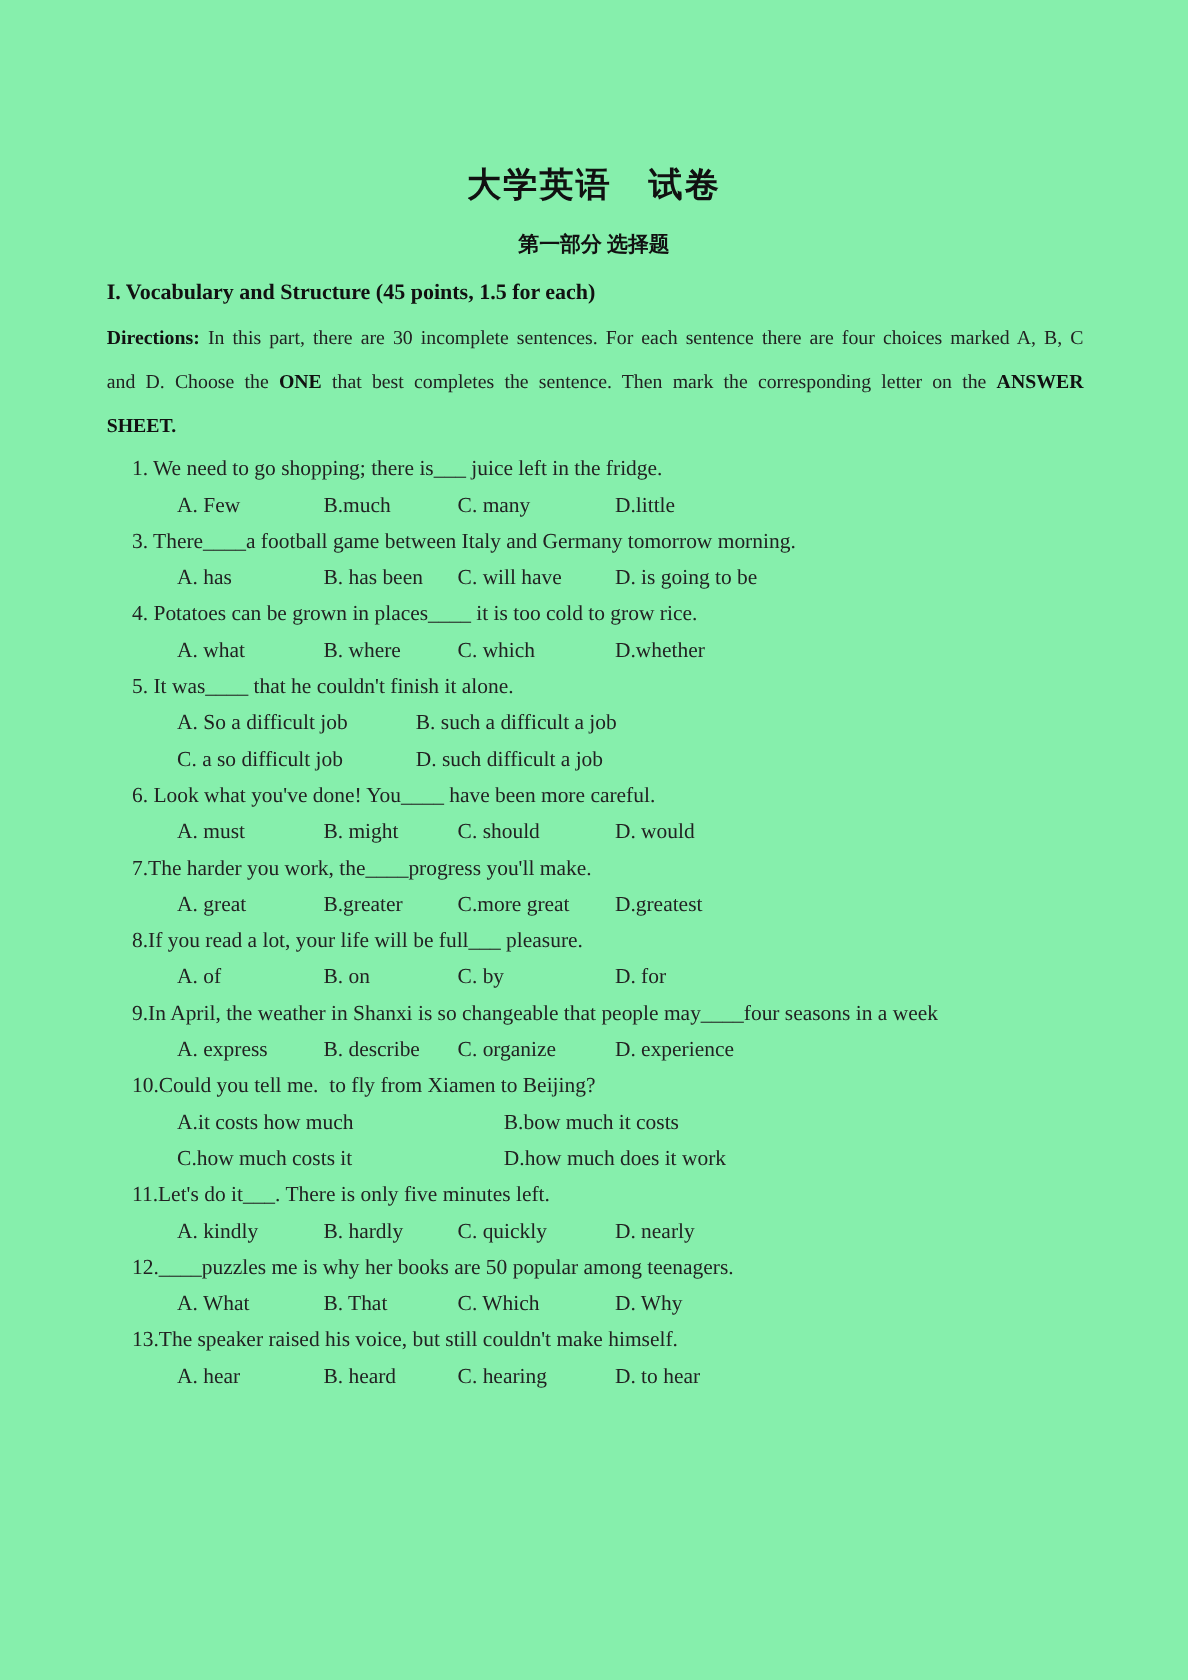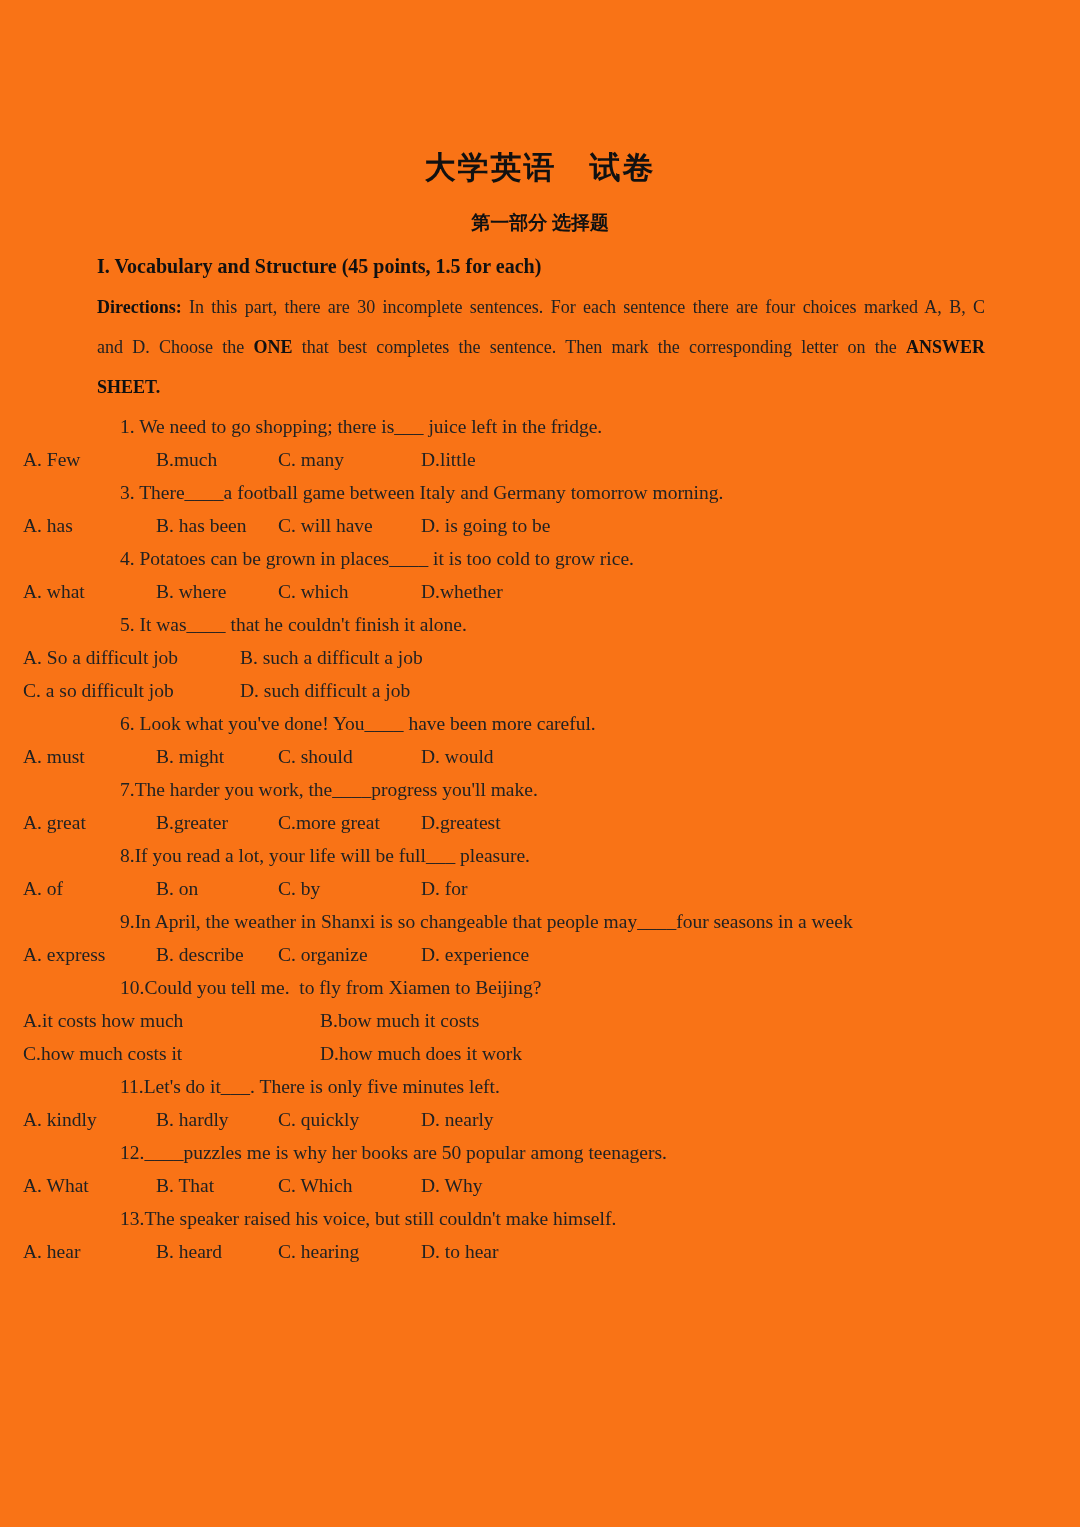--- a/index.html
+++ b/index.html
@@ -5,21 +5,21 @@
   html, body {
     margin: 0;
     padding: 0;
     background: #ffffff;
   }
   .page {
     position: relative;
     width: 1080px;
     height: 1527px;
     margin: 0 auto;
-    background: #f97316;
+    background: #86efac;
     overflow: hidden;
     font-family: "Liberation Serif", "DejaVu Serif", serif;
     color: #222222;
   }
   .doc-title {
     margin: 0;
     padding-top: 148px;
     text-align: center;
     font-size: 31px;
     font-weight: bold;
@@ -65,20 +65,21 @@
   }
   .stem {
     padding-left: 97px;
     white-space: pre-wrap;
   }
   .stem.cont {
     padding-left: 118px;
   }
   .opt-row {
     display: grid;
+    margin-left: 138px;
   }
   .opt-row.four {
     grid-template-columns: 133px 122px 143px auto;
   }
   .opt {
     white-space: pre-wrap;
   }
 </style>
 </head>
 <body>

